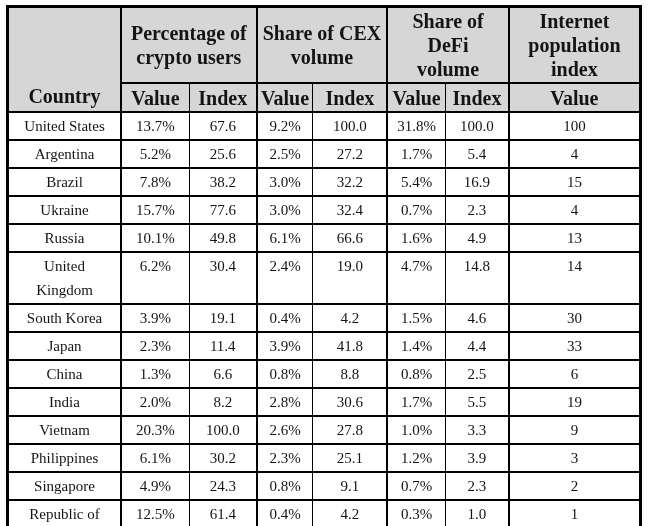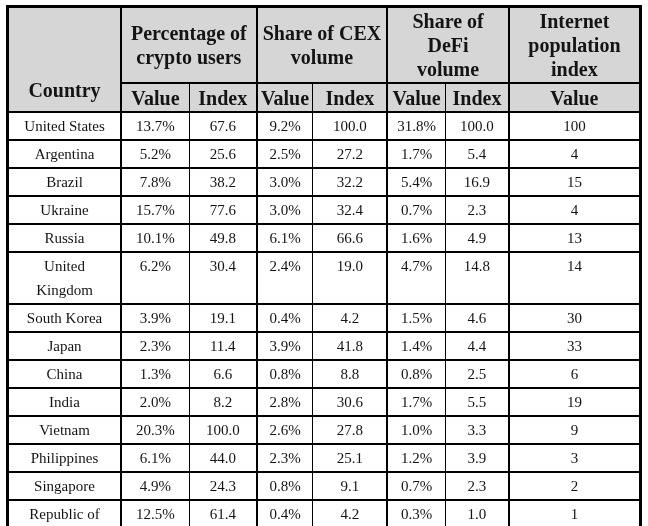--- a/index.html
+++ b/index.html
@@ -41,21 +41,21 @@
     line-height: 24px;
     overflow: hidden;
     white-space: pre-line;
   }
   thead th {
     background: #d6d6d6;
     font-weight: bold;
     font-size: 20px;
   }
   th.group-label { height: 48px; vertical-align: middle; }
-  th.country-head { vertical-align: bottom; padding-bottom: 9px; }
+  th.country-head { vertical-align: bottom; padding-bottom: 3px; }
   tr.subhead th { height: 25px; }
   tbody td {
     font-size: 15px;
     vertical-align: top;
     background: #ffffff;
   }
   tbody tr { height: 25px; }
   
   .thinL { border-left-width: 1px; }
   .thinR { border-right-width: 1px; }
@@ -205,21 +205,21 @@
           <td class="thinL">100.0</td>
           <td class="thinR">2.6%</td>
           <td class="thinL">27.8</td>
           <td class="thinR">1.0%</td>
           <td class="thinL">3.3</td>
           <td>9</td>
         </tr>
         <tr>
           <td>Philippines</td>
           <td class="thinR">6.1%</td>
-          <td class="thinL">44.0</td>
+          <td class="thinL">30.2</td>
           <td class="thinR">2.3%</td>
           <td class="thinL">25.1</td>
           <td class="thinR">1.2%</td>
           <td class="thinL">3.9</td>
           <td>3</td>
         </tr>
         <tr>
           <td>Singapore</td>
           <td class="thinR">4.9%</td>
           <td class="thinL">24.3</td>

